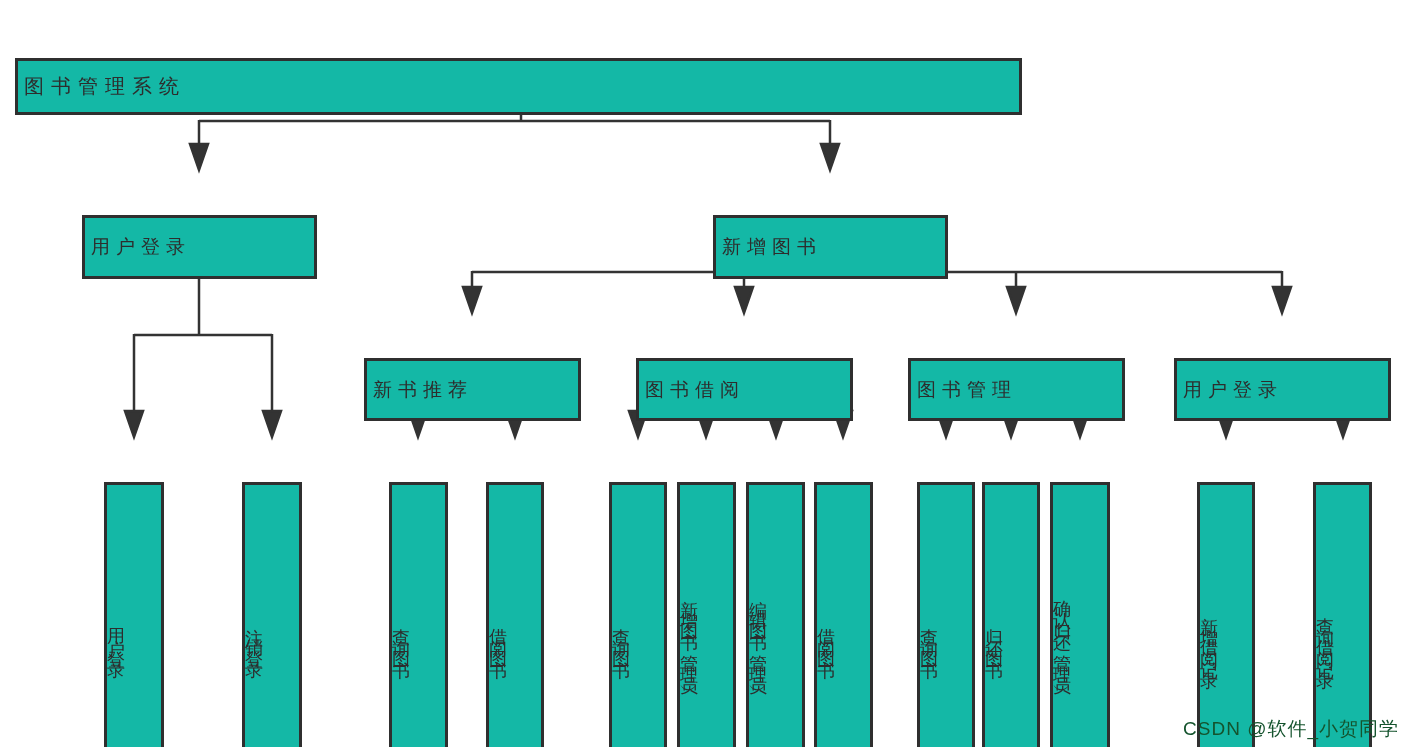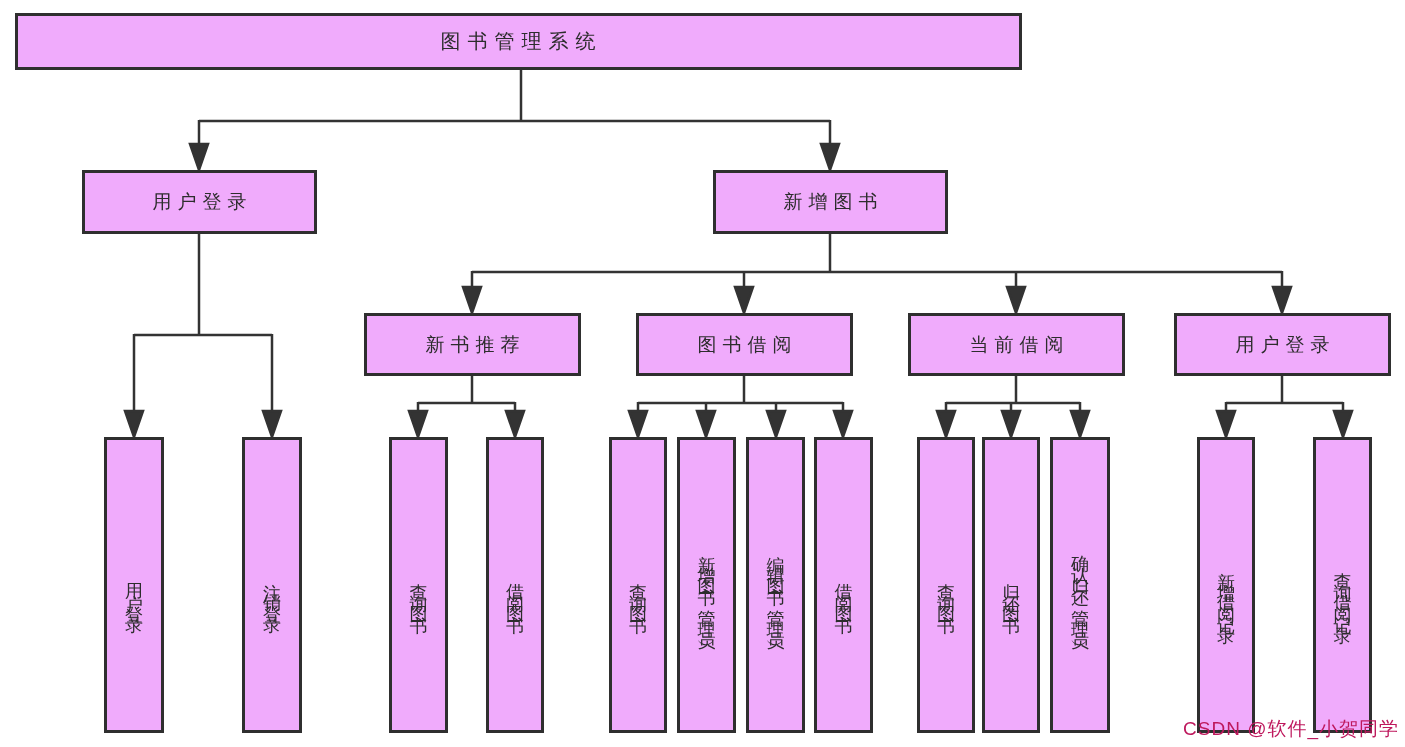--- a/index.html
+++ b/index.html
@@ -2,36 +2,36 @@
 <html lang="zh"><head>
 <meta charset="utf-8">
 <title>图书管理系统</title>
 <style>
   html,body{margin:0;padding:0;background:#ffffff;}
   body{font-family:"Liberation Sans","DejaVu Sans",sans-serif;color:#2d2d2d;}
   .stage{position:relative;width:1405px;height:747px;background:#ffffff;overflow:hidden;}
   svg.wires{position:absolute;left:0;top:0;z-index:1;}
   .box{
     position:absolute;box-sizing:border-box;z-index:2;
-    border:3px solid #2f2f2f;background:#f0abfc;
-    display:flex;align-items:center;justify-content:center;
+    border:3px solid #2f2f2f;background:#14b8a6;
+    display:flex;align-items:center;margin-top:45px;
   }
   .box.h span{
     font-size:19px;letter-spacing:6px;padding-left:6px;
     white-space:nowrap;color:#2d2d2d;
   }
   .box.root span{font-size:20px;letter-spacing:7px;}
   .box.v span{
     writing-mode:vertical-rl;text-orientation:mixed;
     font-size:18px;letter-spacing:11px;line-height:1;
     padding-top:11px;color:#2d2d2d;white-space:nowrap;
   }
   .watermark{
     position:absolute;right:6px;top:716px;z-index:5;
-    font-size:19px;color:#be185d;letter-spacing:1px;white-space:nowrap;
+    font-size:19px;color:#14532d;letter-spacing:1px;white-space:nowrap;
   }
 </style>
 </head>
 <body>
 
 <div class="stage">
 
   <svg class="wires" width="1405" height="747" viewBox="0 0 1405 747">
     <g stroke="#333333" stroke-width="2.5" fill="#333333">
 
@@ -121,21 +121,21 @@
     <span>新增图书</span>
   </div>
 
   <div class="box h" style="left:364px;top:313px;width:217px;height:63px">
     <span>新书推荐</span>
   </div>
   <div class="box h" style="left:636px;top:313px;width:217px;height:63px">
     <span>图书借阅</span>
   </div>
   <div class="box h" style="left:908px;top:313px;width:217px;height:63px">
-    <span>当前借阅</span>
+    <span>图书管理</span>
   </div>
   <div class="box h" style="left:1174px;top:313px;width:217px;height:63px">
     <span>用户登录</span>
   </div>
 
   <div class="box v" style="left:104px;top:437px;width:60px;height:296px">
     <span>用户登录</span>
   </div>
   <div class="box v" style="left:242px;top:437px;width:60px;height:296px">
     <span>注销登录</span>

